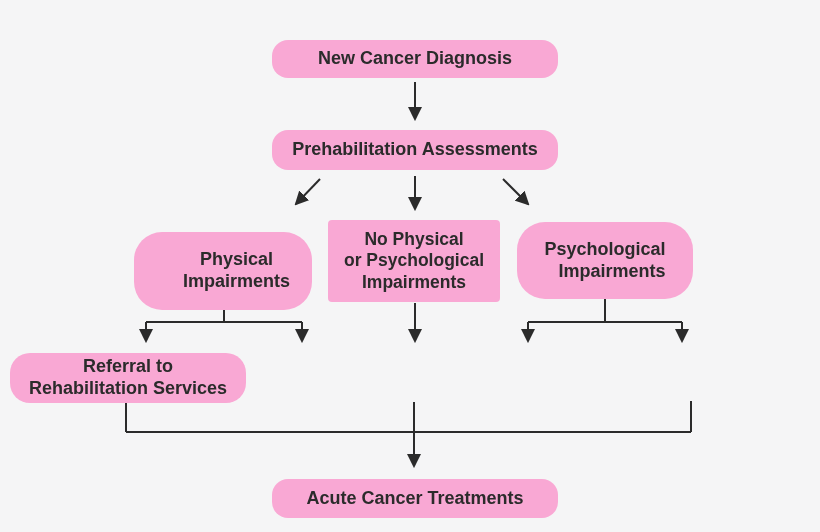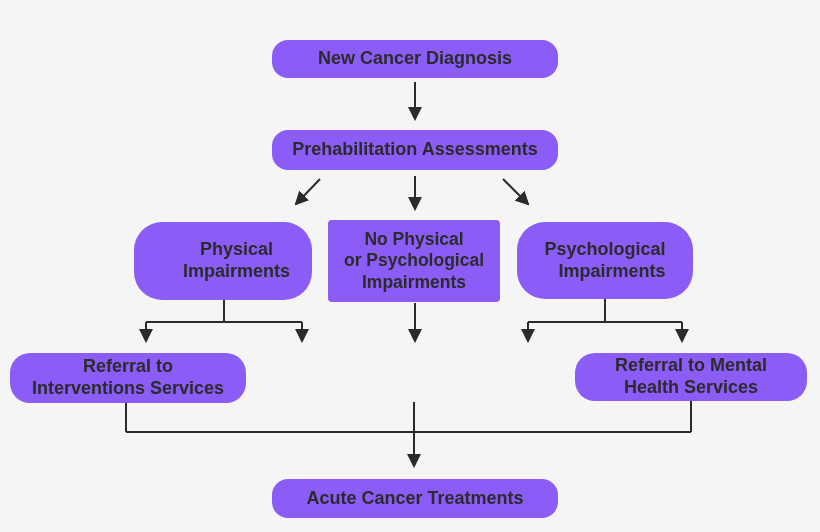--- a/index.html
+++ b/index.html
@@ -14,38 +14,38 @@
     background:#f5f5f6;
     overflow:hidden;
   }
   #connectors{
     position:absolute;
     left:0;top:0;
     width:820px;height:532px;
   }
   .node{
     position:absolute;
-    background:#8b5cf6;
+    background:#f9a8d4;
     color:#2b2b2b;
     font-weight:bold;
     font-size:18px;
     line-height:1.22;
     display:flex;
     align-items:center;
     justify-content:center;
     text-align:center;
     white-space:pre-line;
     box-sizing:border-box;
   }
   
   .n-diagnosis   {left:272px; top:40px;  width:286px; height:38px; border-radius:16px;}
   
   .n-assessments {left:272px; top:130px; width:286px; height:40px; border-radius:16px;text-align:right;}
   
-  .n-physical    {left:134px; top:222px; width:178px; height:78px; border-radius:28px;padding-left:27px;}
+  .n-physical    {left:134px; top:232px; width:178px; height:78px; border-radius:28px;padding-left:27px;}
   .n-none        {left:328px; top:220px; width:172px; height:82px; border-radius:4px; font-size:17.5px;}
   .n-psych       {left:517px; top:222px; width:176px; height:77px; border-radius:28px;text-align:right;}
   
   .n-rehab       {left:10px;  top:353px; width:236px; height:50px; border-radius:20px;}
   .n-interv      {left:266px; top:353px; width:287px; height:49px; border-radius:20px;}
   .n-mental      {left:575px; top:353px; width:232px; height:48px; border-radius:20px;}
   
   .n-acute       {left:272px; top:479px; width:286px; height:39px; border-radius:16px;text-align:right;}
 
   .cline{
@@ -94,21 +94,19 @@
 Impairments</div>
 
   <div class="node n-none">No Physical
 or Psychological
 Impairments</div>
 
   <div class="node n-psych">Psychological
 Impairments</div>
 
   <div class="node n-rehab">Referral to
-Interventions Services</div>
+Rehabilitation Services</div>
 
 
-  <div class="node n-mental">Referral to Mental
-Health Services</div>
 
   <div class="node n-acute">Acute Cancer Treatments</div>
 
 </div>
 
 </body></html>

